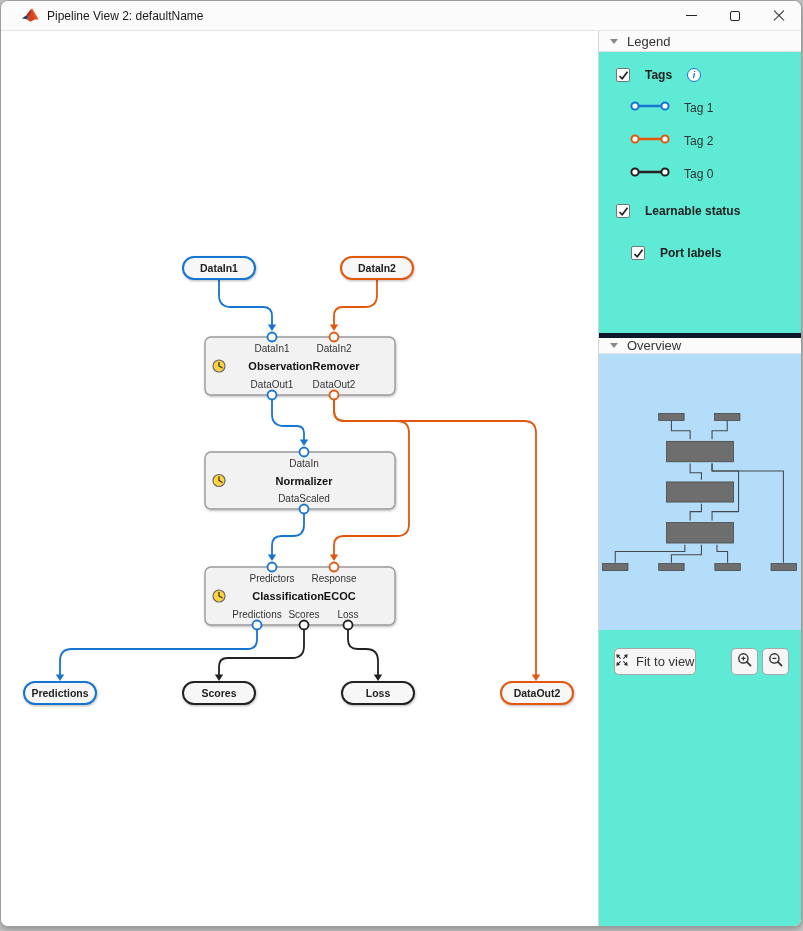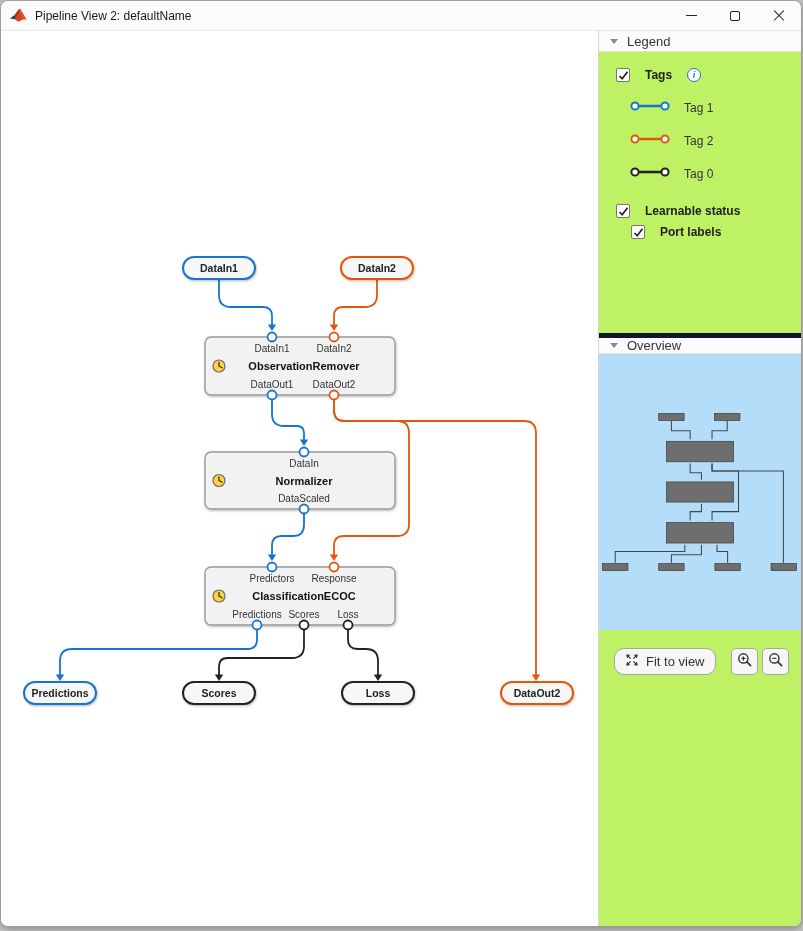--- a/index.html
+++ b/index.html
@@ -5,67 +5,67 @@
   * { margin:0; padding:0; box-sizing:border-box; }
   html,body { width:803px; height:931px; }
   body { background:#c9c9c9; font-family:"Liberation Sans", sans-serif; position:relative; overflow:hidden; }
 
   .window { position:absolute; left:0; top:0; right:1px; bottom:4px; background:#fff;
             border:1px solid #9d9d9d; border-radius:8px; overflow:hidden;
             box-shadow:0 2px 8px rgba(0,0,0,.35); display:flex; flex-direction:column; }
 
   
   .titlebar { height:30px; background:#fbfbfb; border-bottom:1px solid #e6e6e6;
-              display:flex; align-items:center; padding-left:9px; flex:0 0 auto; }
+              display:flex; align-items:center; padding-left:21px; flex:0 0 auto; }
   .logo { width:18px; height:16px; display:flex; align-items:center; margin-right:7px; }
   .title { font-size:12px; color:#1a1a1a; }
   .win-controls { margin-left:auto; display:flex; height:100%; }
   .wbtn { width:44px; height:100%; display:flex; align-items:center; justify-content:center; cursor:pointer; }
   .glyph-min { width:11px; height:1.4px; background:#222; }
   .glyph-max { width:10px; height:10px; border:1.2px solid #222; border-radius:2px; }
   .glyph-close { position:relative; width:12px; height:12px; }
   .glyph-close::before, .glyph-close::after { content:""; position:absolute; left:-1px; top:5px;
       width:14px; height:1.3px; background:#222; }
   .glyph-close::before { transform:rotate(45deg); }
   .glyph-close::after  { transform:rotate(-45deg); }
 
   
   .main { flex:1; display:flex; min-height:0; }
   .canvas { flex:1; background:#fff; border-right:1px solid #d5d5d5; position:relative; }
   .canvas svg { position:absolute; left:0; top:0; }
   svg text { font-family:"Liberation Sans", sans-serif; }
 
   
-  .sidebar { width:202px; background:#bef264; display:flex; flex-direction:column; font-size:12px; color:#333; }
+  .sidebar { width:202px; background:#5eead4; display:flex; flex-direction:column; font-size:12px; color:#333; }
   .section-header { height:21px; background:#fbfbfb; border-bottom:1px solid #e2e2e2; border-top:5px solid #0f172a;
                     display:flex; align-items:center; gap:9px; padding-left:11px;
                     font-size:13px; color:#333; cursor:pointer; flex:0 0 auto; }
   .section-header:first-child { border-top:none; }
   .tri { width:0; height:0; border-left:4px solid transparent; border-right:4px solid transparent;
          border-top:5px solid #8a8a8a; }
 
   .legend-content { height:281px; overflow:hidden; flex:0 0 auto; }
   .check-row { display:flex; align-items:center; gap:15px; margin:16px 0 0 17px; font-weight:bold; font-size:12px; color:#222; }
   .check-row.mt-lrn { margin-top:23px; }
-  .check-row.mt-prt { margin-top:7px;padding-left:15px; }
+  .check-row.mt-prt { margin-top:28px;padding-left:15px; }
   .checkbox { width:14px; height:14px; background:#fff; border:1px solid #767676; border-radius:2px;
               display:flex; align-items:center; justify-content:center; cursor:pointer; }
   .info-icon { width:14px; height:14px; border:1.4px solid #1774D0; border-radius:50%; color:#1774D0;
                font-size:9px; font-weight:bold; font-style:italic; display:flex; align-items:center;
                justify-content:center; cursor:pointer; background:#fff; }
   .tag-row { display:flex; align-items:center; gap:14px; margin:18px 0 0 31px; font-size:12px; color:#333; }
   .tag-row:first-of-type { margin-top:20px; }
   .status-row { display:flex; align-items:center; gap:8px; margin:17px 0 0 36px; font-size:12px; color:#4a4a4a; }
 
   .minimap { height:276px; background:#b3ddf8; flex:0 0 auto; position:relative; cursor:pointer; }
   .minimap svg { position:absolute; left:0; top:0; }
 
   .nav-content { display:flex; align-items:center; margin-top:18px; flex:0 0 auto; }
-  .fit-btn { height:27px; margin-left:15px; padding:0 10px; display:flex; align-items:center; gap:7px;
-             border:1px solid #a6a6a6; border-radius:10px; background:#f6f6f6; font-size:13px; color:#333;
+  .fit-btn { height:27px; margin-left:15px; padding:0 0; display:flex; align-items:center; gap:7px;
+             border:1px solid #a6a6a6; border-radius:5px; background:#f6f6f6; font-size:13px; color:#333;
              font-family:"Liberation Sans", sans-serif; cursor:pointer; }
   .zoom-group { margin-left:auto; margin-right:12px; display:flex; gap:4px; }
   .zoom-btn { width:27px; height:27px; border:1px solid #a6a6a6; border-radius:5px; background:#f6f6f6;
               display:flex; align-items:center; justify-content:center; cursor:pointer; }
   .sidebar-filler { flex:1; }
 </style>
 </head>
 <body>
 
 <div class="window">

